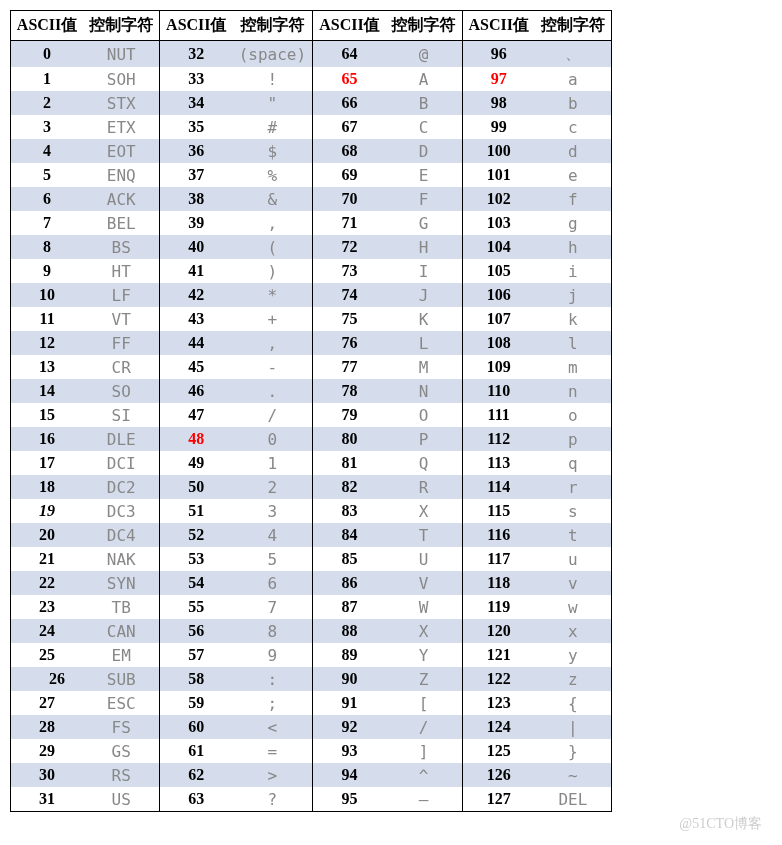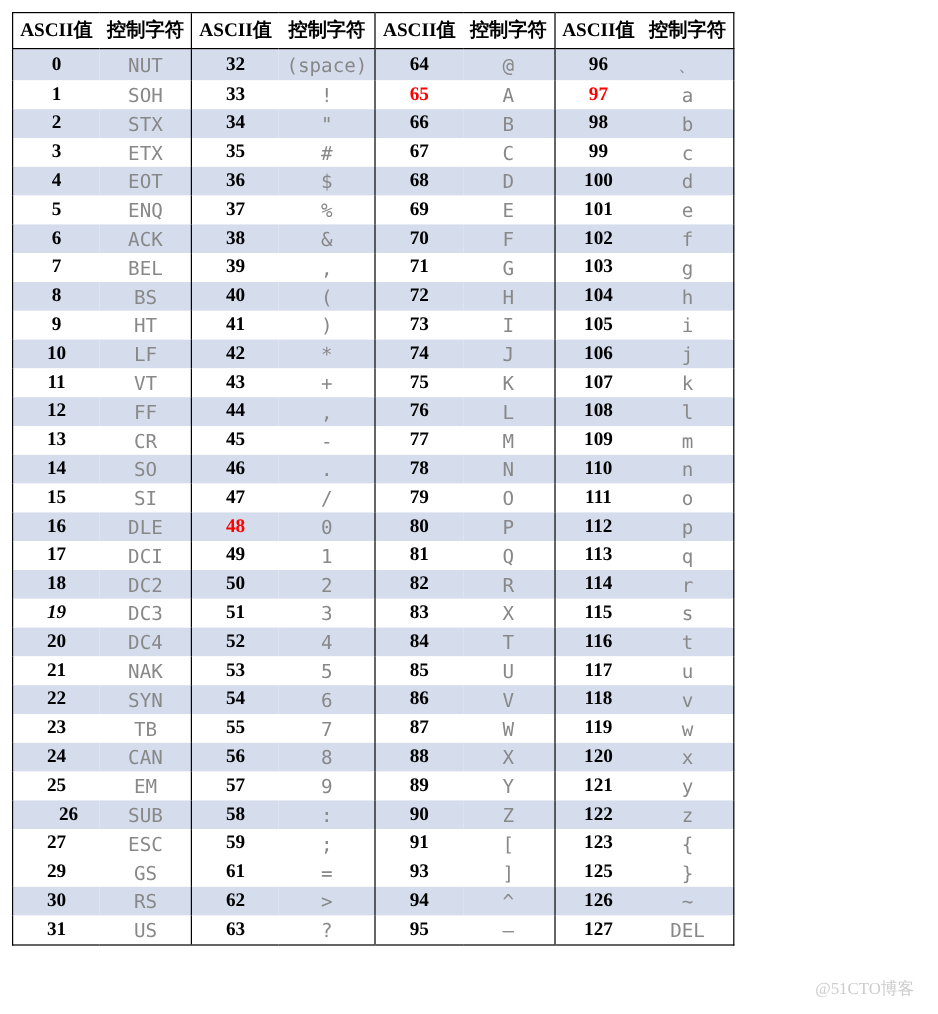--- a/index.html
+++ b/index.html
@@ -348,20 +348,30 @@
       <tr class="plain">
         <td class="val" style="border-left: 1.5px solid rgb(0, 0, 0);">27</td>
         <td class="char">ESC</td>
         <td class="val sep-left">59</td>
         <td class="char">;</td>
         <td class="val sep-left">91</td>
         <td class="char">[</td>
         <td class="val sep-left">123</td>
         <td class="char sep-right">{</td>
       </tr>
+      <tr class="shaded">
+        <td class="val" style="border-left: 1.5px solid rgb(0, 0, 0);">28</td>
+        <td class="char">FS</td>
+        <td class="val sep-left">60</td>
+        <td class="char">&lt;</td>
+        <td class="val sep-left">92</td>
+        <td class="char">/</td>
+        <td class="val sep-left">124</td>
+        <td class="char sep-right">|</td>
+      </tr>
       <tr class="plain">
         <td class="val" style="border-left: 1.5px solid rgb(0, 0, 0);">29</td>
         <td class="char">GS</td>
         <td class="val sep-left">61</td>
         <td class="char">=</td>
         <td class="val sep-left">93</td>
         <td class="char">]</td>
         <td class="val sep-left">125</td>
         <td class="char sep-right">}</td>
       </tr>

